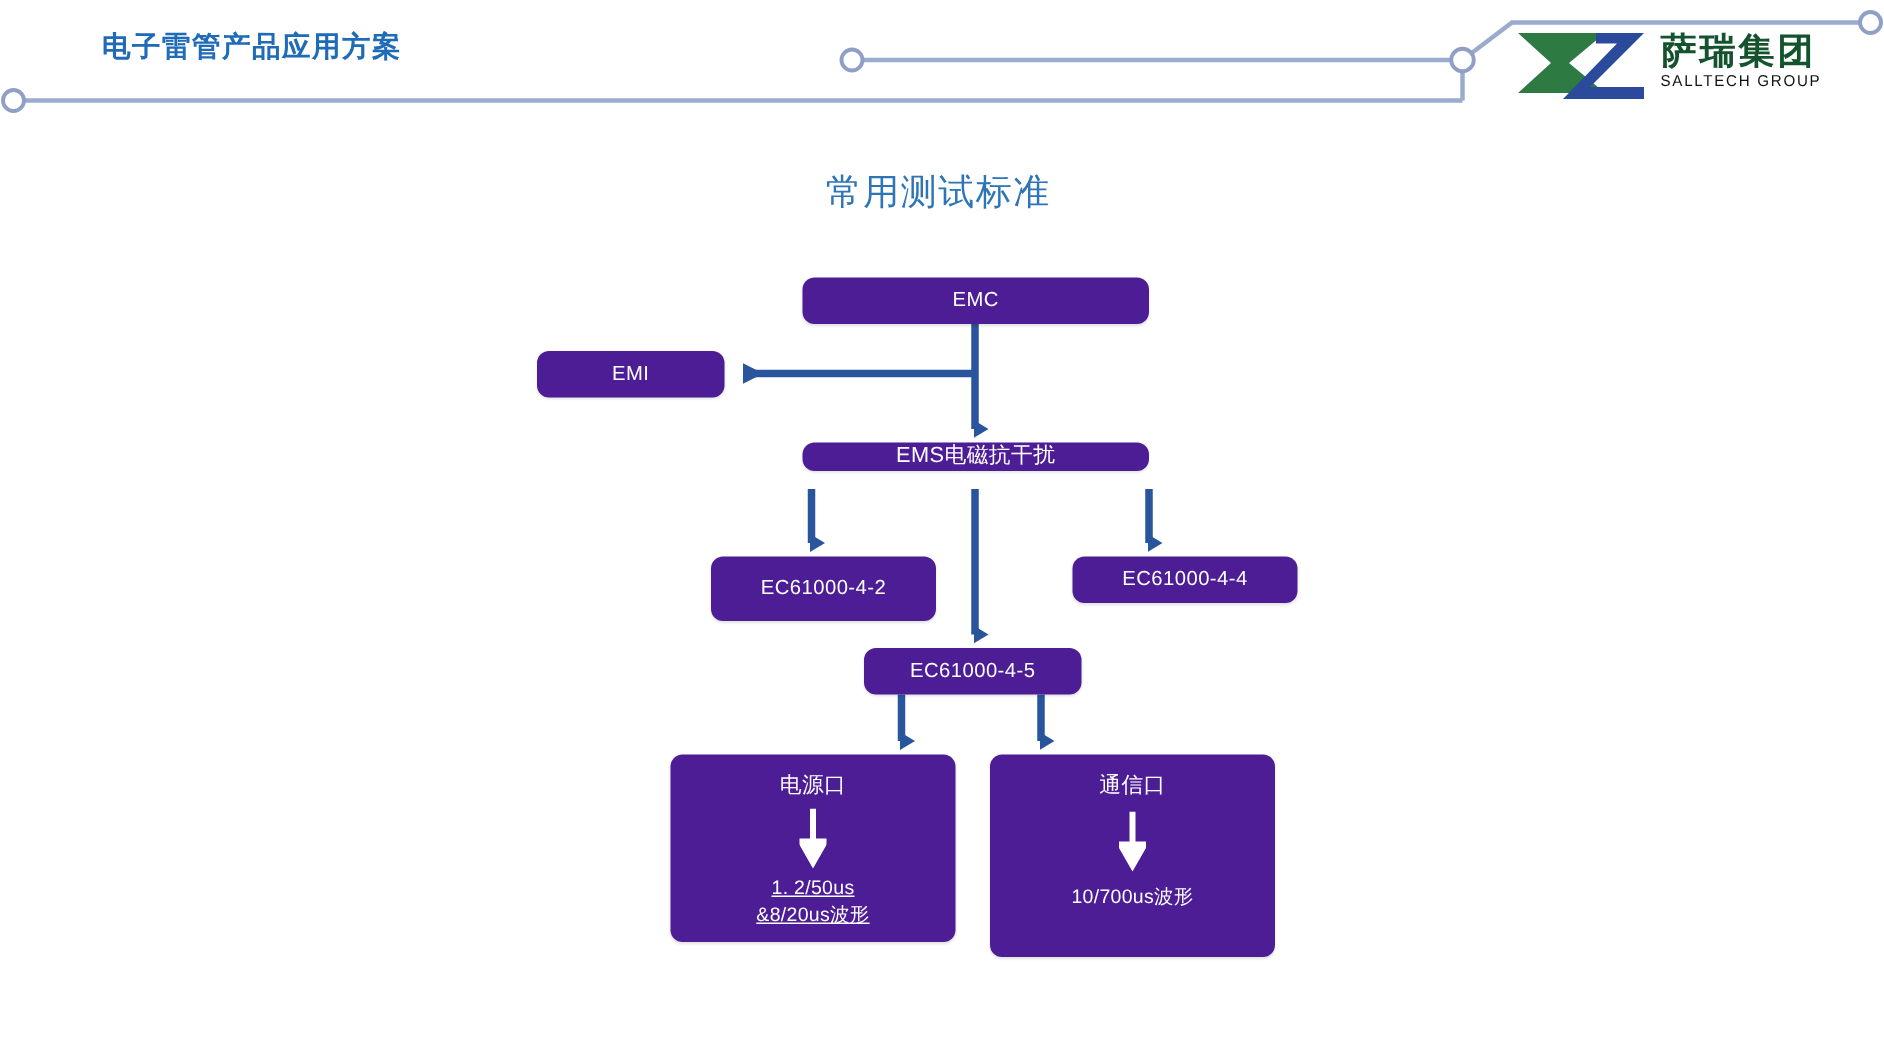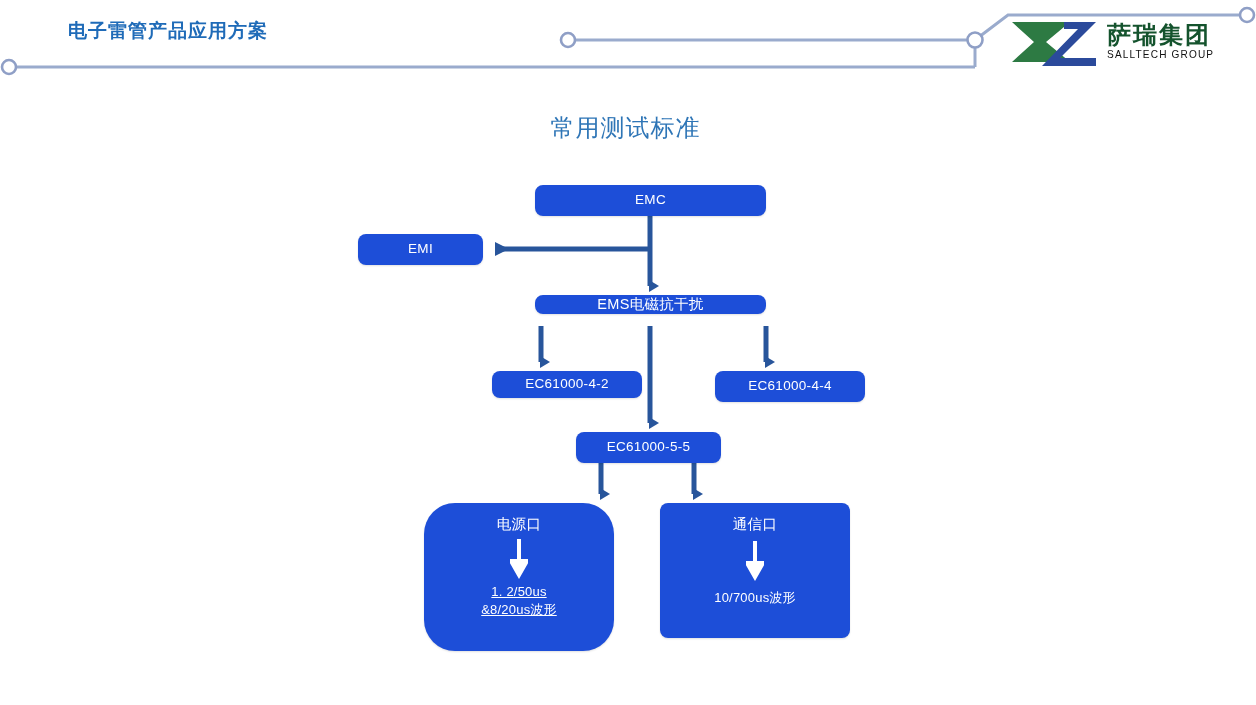--- a/index.html
+++ b/index.html
@@ -90,21 +90,21 @@
   #flow-canvas {
     position: absolute;
     left: 0;
     top: 0;
     width: 1256px;
     height: 705px;
   }
 
   .node {
     position: absolute;
-    background: #1d4ed8;
+    background: #4c1d95;
     color: #ffffff;
     border-radius: 8px;
     display: flex;
     flex-direction: column;
     align-items: center;
     justify-content: flex-start;
     box-sizing: border-box;
     text-align: center;
     box-shadow: 0 1px 2px rgba(0,0,0,0.12);
   }
@@ -129,24 +129,24 @@
   .inner-arrow {
     width: 100%;
     display: flex;
     justify-content: center;
   }
 
   
   #node-emc   { left: 535px; top: 185px; width: 231px; height: 31px; }
   #node-emi   { left: 358px; top: 234px; width: 125px; height: 31px; }
   #node-ems   { left: 535px; top: 295px; width: 231px; height: 19px; }
-  #node-4-2   { left: 492px; top: 371px; width: 150px; height: 27px; }
+  #node-4-2   { left: 474px; top: 371px; width: 150px; height: 43px; }
   #node-4-4   { left: 691px; top: 371px; width: 150px; height: 31px; margin-left: 24px; }
   #node-4-5   { left: 576px; top: 432px; width: 145px; height: 31px; }
-  #node-power { left: 424px; top: 503px; width: 190px; height: 148px; padding-top: 13px; border-radius: 31px; }
+  #node-power { left: 447px; top: 503px; width: 190px; height: 125px; padding-top: 13px; }
   #node-comm  { left: 660px; top: 503px; width: 190px; height: 135px; padding-top: 13px; }
 
   #node-power .node-sub { margin-top: 4px; text-decoration: underline; }
   #node-comm  .node-sub { margin-top: 8px; }
   #node-power .inner-arrow { margin-top: 6px; }
   #node-comm  .inner-arrow { margin-top: 8px; }
 </style>
 </head>
 <body>
 
@@ -229,21 +229,21 @@
 
 <div class="node one-line" id="node-4-2">
   <span class="node-label">EC61000-4-2</span>
 </div>
 
 <div class="node one-line" id="node-4-4">
   <span class="node-label">EC61000-4-4</span>
 </div>
 
 <div class="node one-line" id="node-4-5">
-  <span class="node-label">EC61000-5-5</span>
+  <span class="node-label">EC61000-4-5</span>
 </div>
 
 <div class="node" id="node-power">
   <span class="node-label cjk">电源口</span>
   <span class="inner-arrow">
     <svg width="18" height="40" viewBox="0 0 18 40" xmlns="http://www.w3.org/2000/svg">
       <path d="M9 0 V26 M9 36 L1 22 H17 Z" stroke="#ffffff" stroke-width="4" fill="#ffffff"></path>
     </svg>
   </span>
   <span class="node-sub">1. 2/50us

